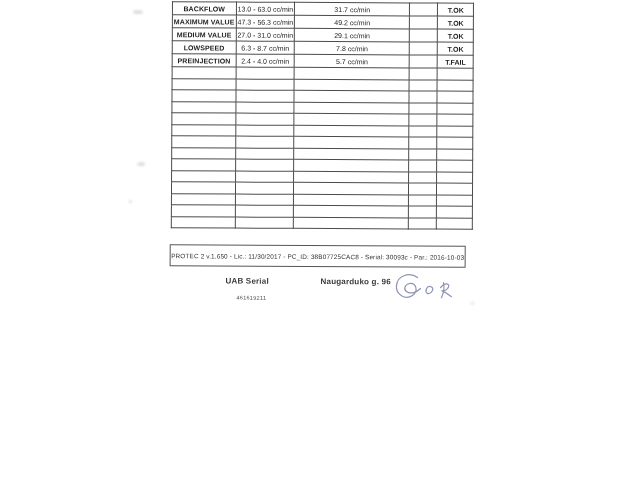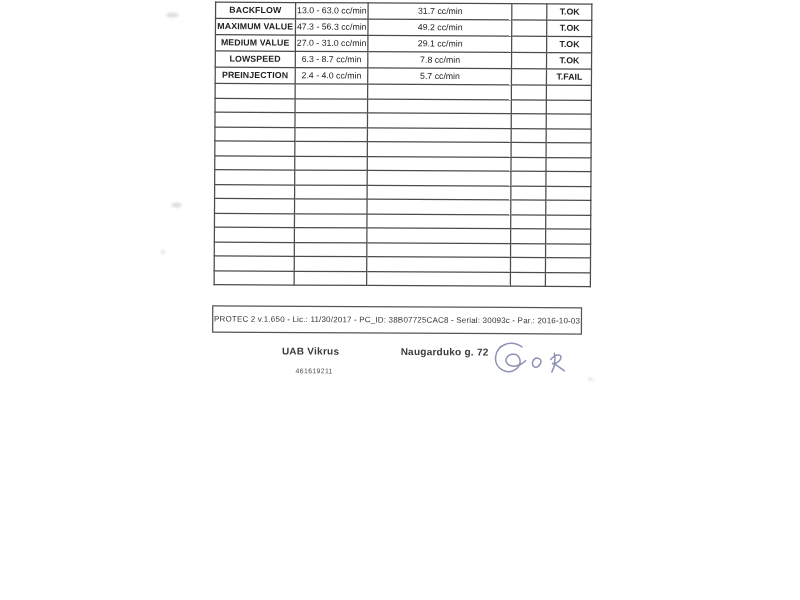--- a/index.html
+++ b/index.html
@@ -212,22 +212,22 @@
           <td data-name="empty-cell"></td>
           <td data-name="empty-cell"></td>
         </tr>
       </tbody>
   </table>
 
   <div class="sw-box" data-name="software-info-box">
     <span data-name="software-info-text">PROTEC 2 v.1.650  -  Lic.: 11/30/2017  -  PC_ID: 38B07725CAC8 - Serial: 30093c - Par.: 2016-10-03</span>
   </div>
 
-  <div class="company" data-name="company-name">UAB Vikrus</div>
-  <div class="address" data-name="company-address">Naugarduko g. 72</div>
+  <div class="company" data-name="company-name">UAB Serial</div>
+  <div class="address" data-name="company-address">Naugarduko g. 96</div>
   <div class="company-code" data-name="company-code">461619211</div>
 
   <svg class="signature" viewBox="0 0 70 42" data-name="handwritten-signature">
     <g fill="none" stroke="#8e93b4" stroke-width="1.2" stroke-linecap="round">
       <path data-name="signature-stroke-g" d="M 25,7 C 17,1 5,5 4,15 C 3,24 13,30 20,25 C 26,21 24,12 17,13 C 12,14 11,19 14,21 C 18,24 24,22 28,18"></path>
       <path data-name="signature-stroke-e" d="M 35,23 C 32,21 34,15 38,16 C 43,17 39,24 35,23"></path>
       <path data-name="signature-stroke-r1" d="M 51,12 C 52,17 51,23 49,27"></path>
       <path data-name="signature-stroke-r2" d="M 48,17 C 53,11 59,13 55,18 C 52,21 49,20 49,20 C 53,21 56,24 59,26"></path>
     </g>
   </svg>

